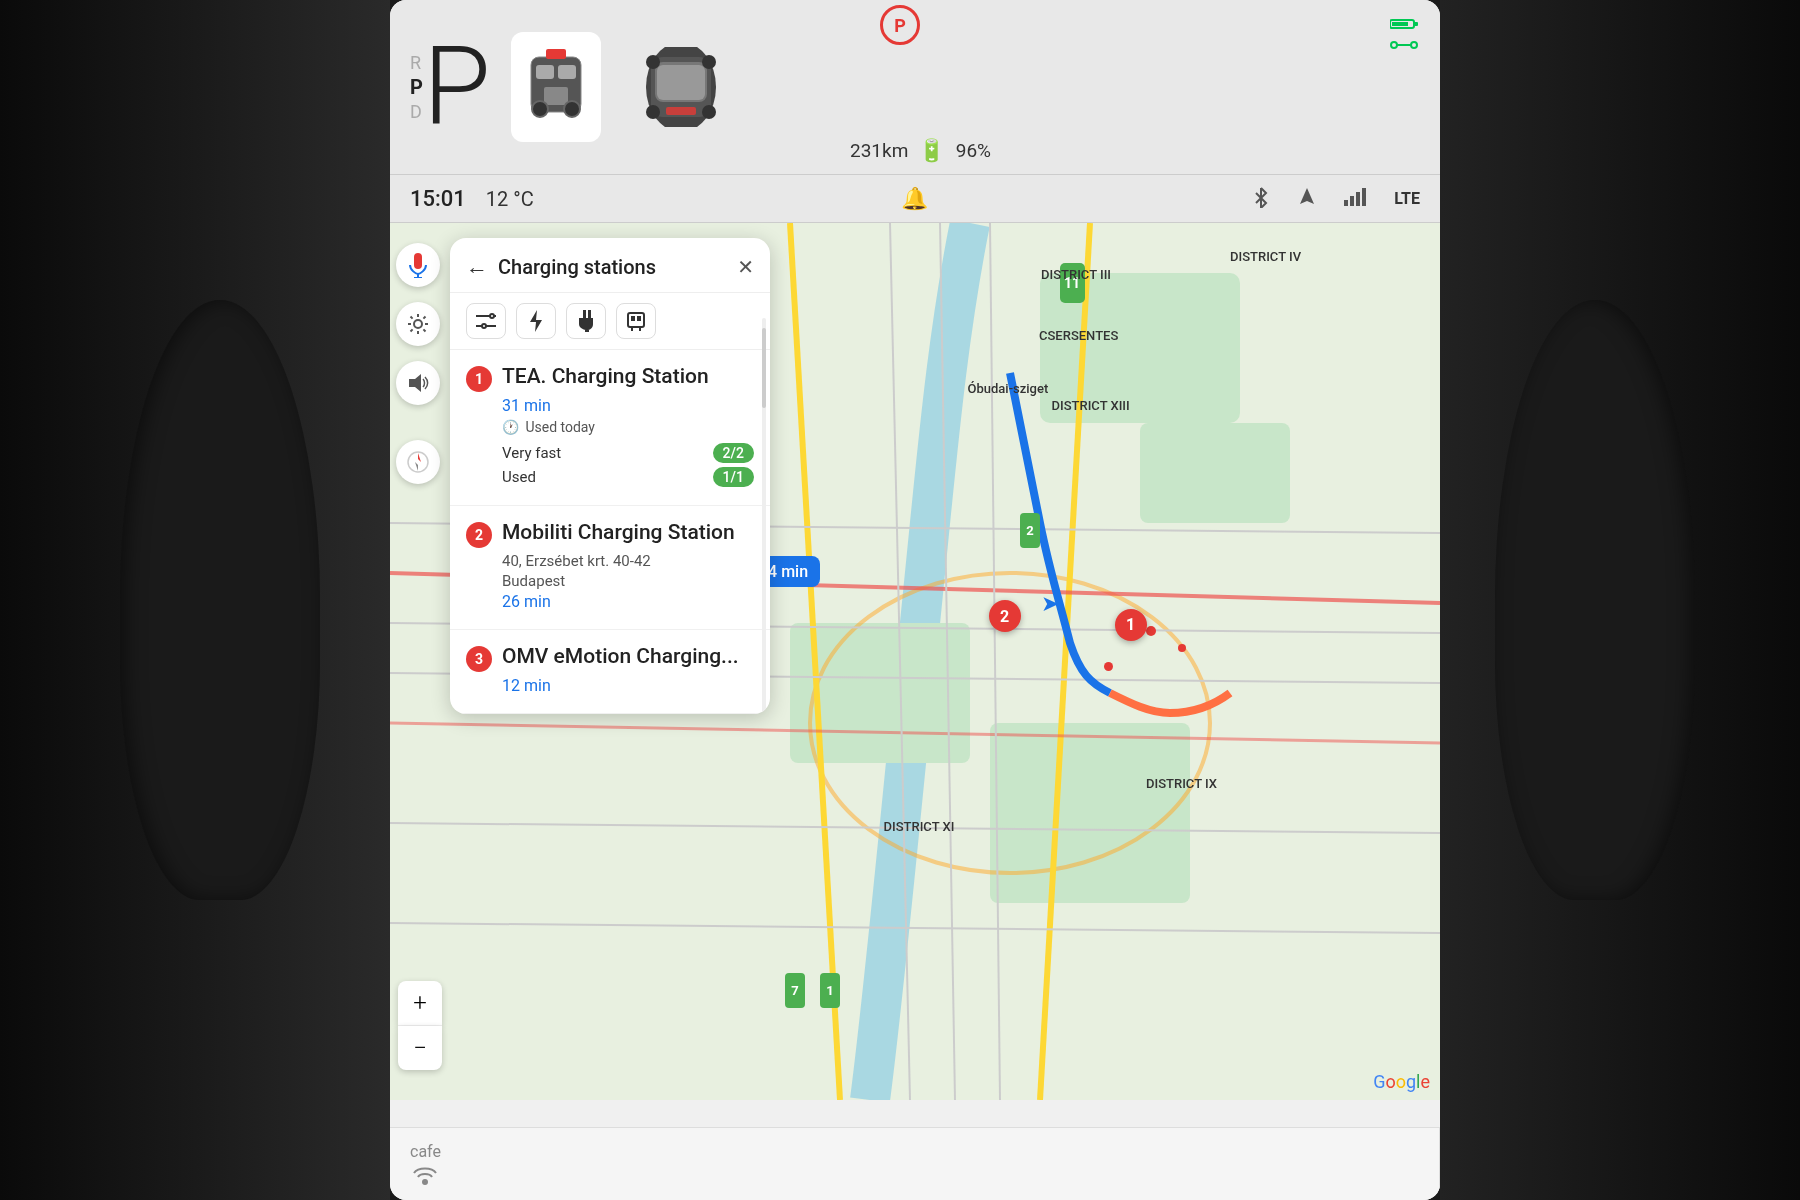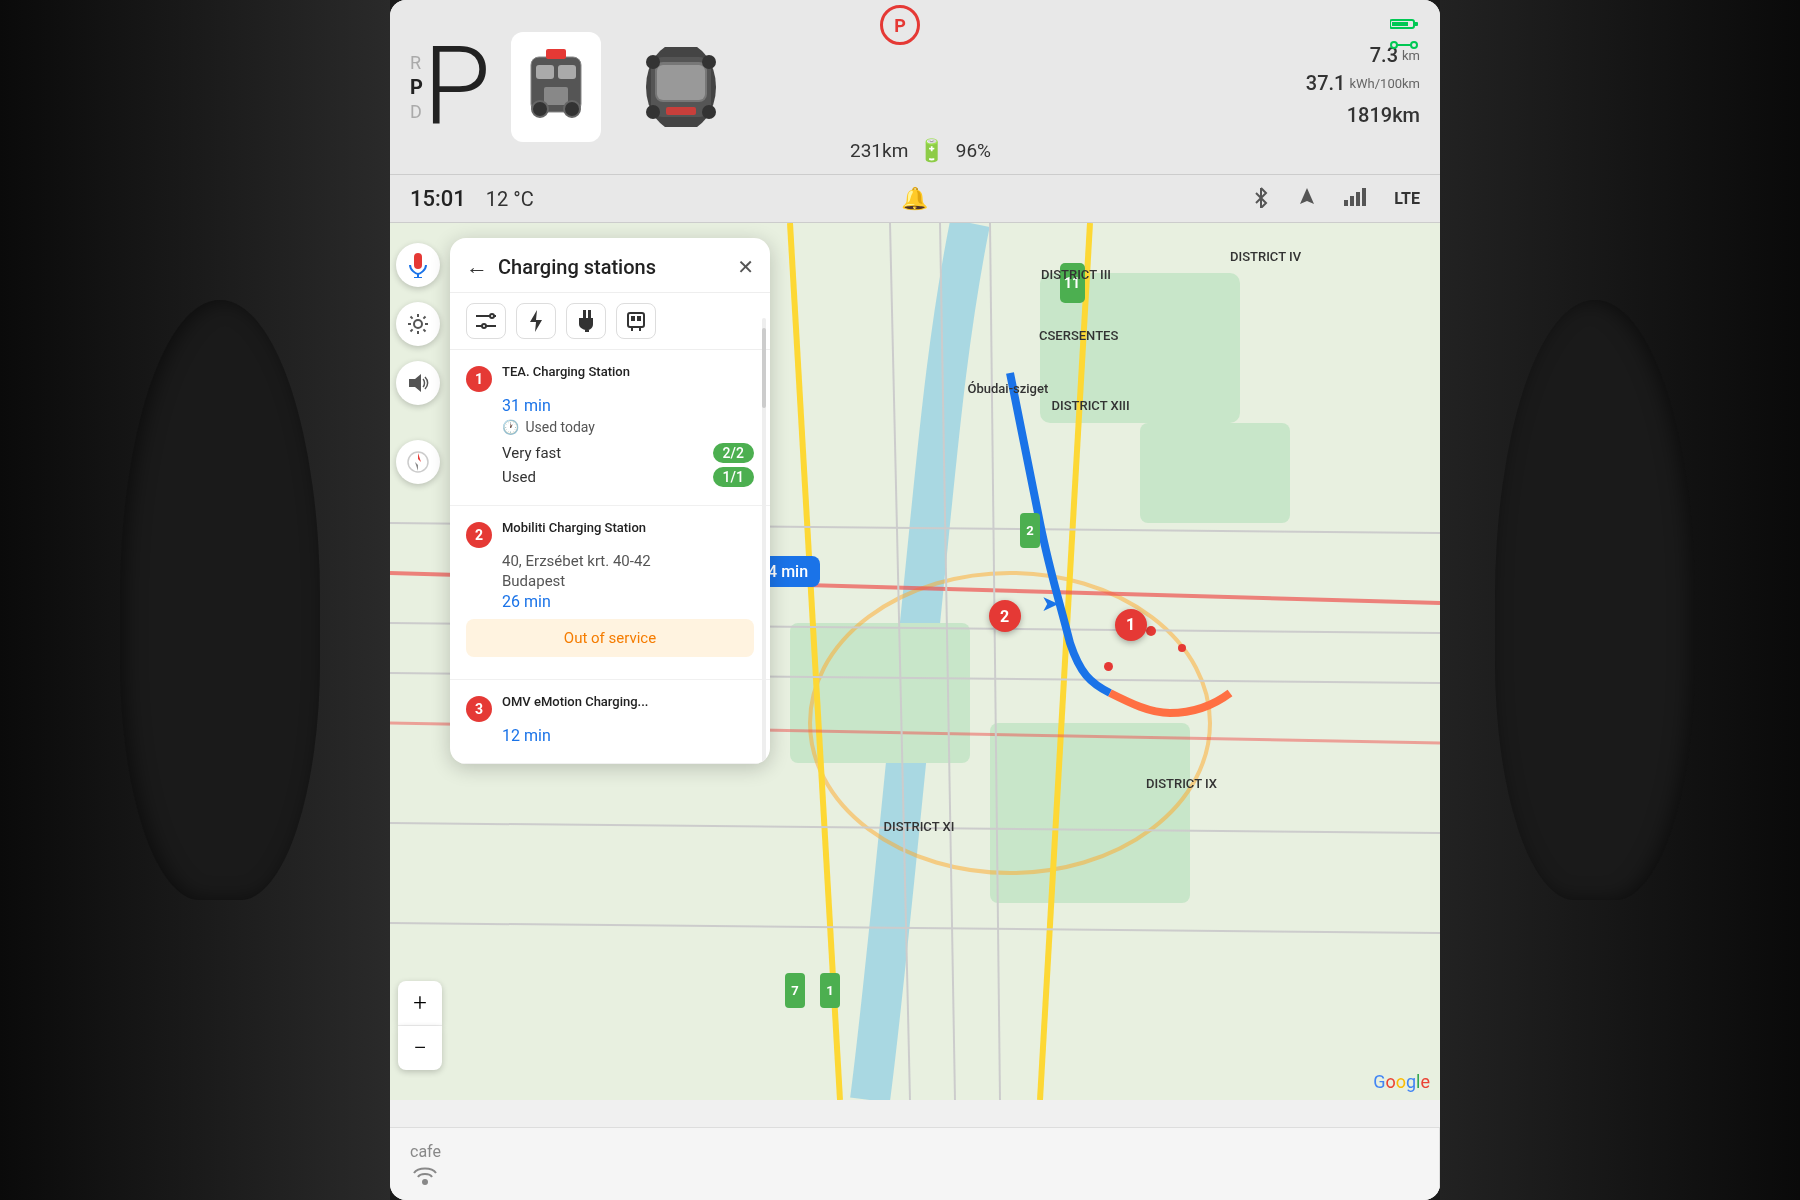--- a/index.html
+++ b/index.html
@@ -279,21 +279,21 @@
       display: flex;
       align-items: center;
       justify-content: center;
       font-size: 14px;
       font-weight: bold;
       flex-shrink: 0;
       margin-top: 2px;
     }
 
     .station-name {
-      font-size: 13px;
+      font-size: 21px;
       font-weight: 500;
       color: #222;
     }
 
     .station-time {
       font-size: 16px;
       color: #1a73e8;
       margin-left: 36px;
       margin-bottom: 4px;
     }
@@ -496,33 +496,20 @@
           <rect x="26" y="18" width="48" height="35" rx="6" fill="#999"></rect>
           <circle cx="22" cy="15" r="7" fill="#333"></circle>
           <circle cx="78" cy="15" r="7" fill="#333"></circle>
           <circle cx="22" cy="65" r="7" fill="#333"></circle>
           <circle cx="78" cy="65" r="7" fill="#333"></circle>
           <rect x="35" y="60" width="30" height="8" rx="2" fill="#e53935" opacity="0.8"></rect>
         </svg>
       </div>
     </div>
 
-    <div class="stats-section">
-      <div class="stat-row">
-        <span class="stat-number">7.3</span>
-        <span class="stat-unit">km</span>
-      </div>
-      <div class="stat-row">
-        <span class="stat-number">37.1</span>
-        <span class="stat-unit">kWh/100km</span>
-      </div>
-      <div class="stat-row" style="margin-top:8px;">
-        <span class="stat-number">1819km</span>
-      </div>
-    </div>
 
   </div>
 
   <div style="position:absolute;top:138px;left:460px;display:flex;align-items:center;gap:10px;font-size:19px;color:#333;z-index:5;">
     <span>231km</span>
     <span style="font-size:22px;">🔋</span>
     <span>96%</span>
   </div>
 
   <div class="status-bar" style="position:absolute;top:175px;left:0;right:0;">
@@ -733,21 +720,20 @@
         </div>
 
         <div class="station-item">
           <div class="station-header">
             <div class="station-num">2</div>
             <span class="station-name">Mobiliti Charging Station</span>
           </div>
           <div class="station-address">40, Erzsébet krt. 40-42</div>
           <div class="station-address">Budapest</div>
           <div class="station-time">26 min</div>
-          <div class="out-of-service">Out of service</div>
         </div>
 
         <div class="station-item">
           <div class="station-header">
             <div class="station-num">3</div>
             <span class="station-name">OMV eMotion Charging...</span>
           </div>
           <div class="station-time">12 min</div>
         </div>
 

